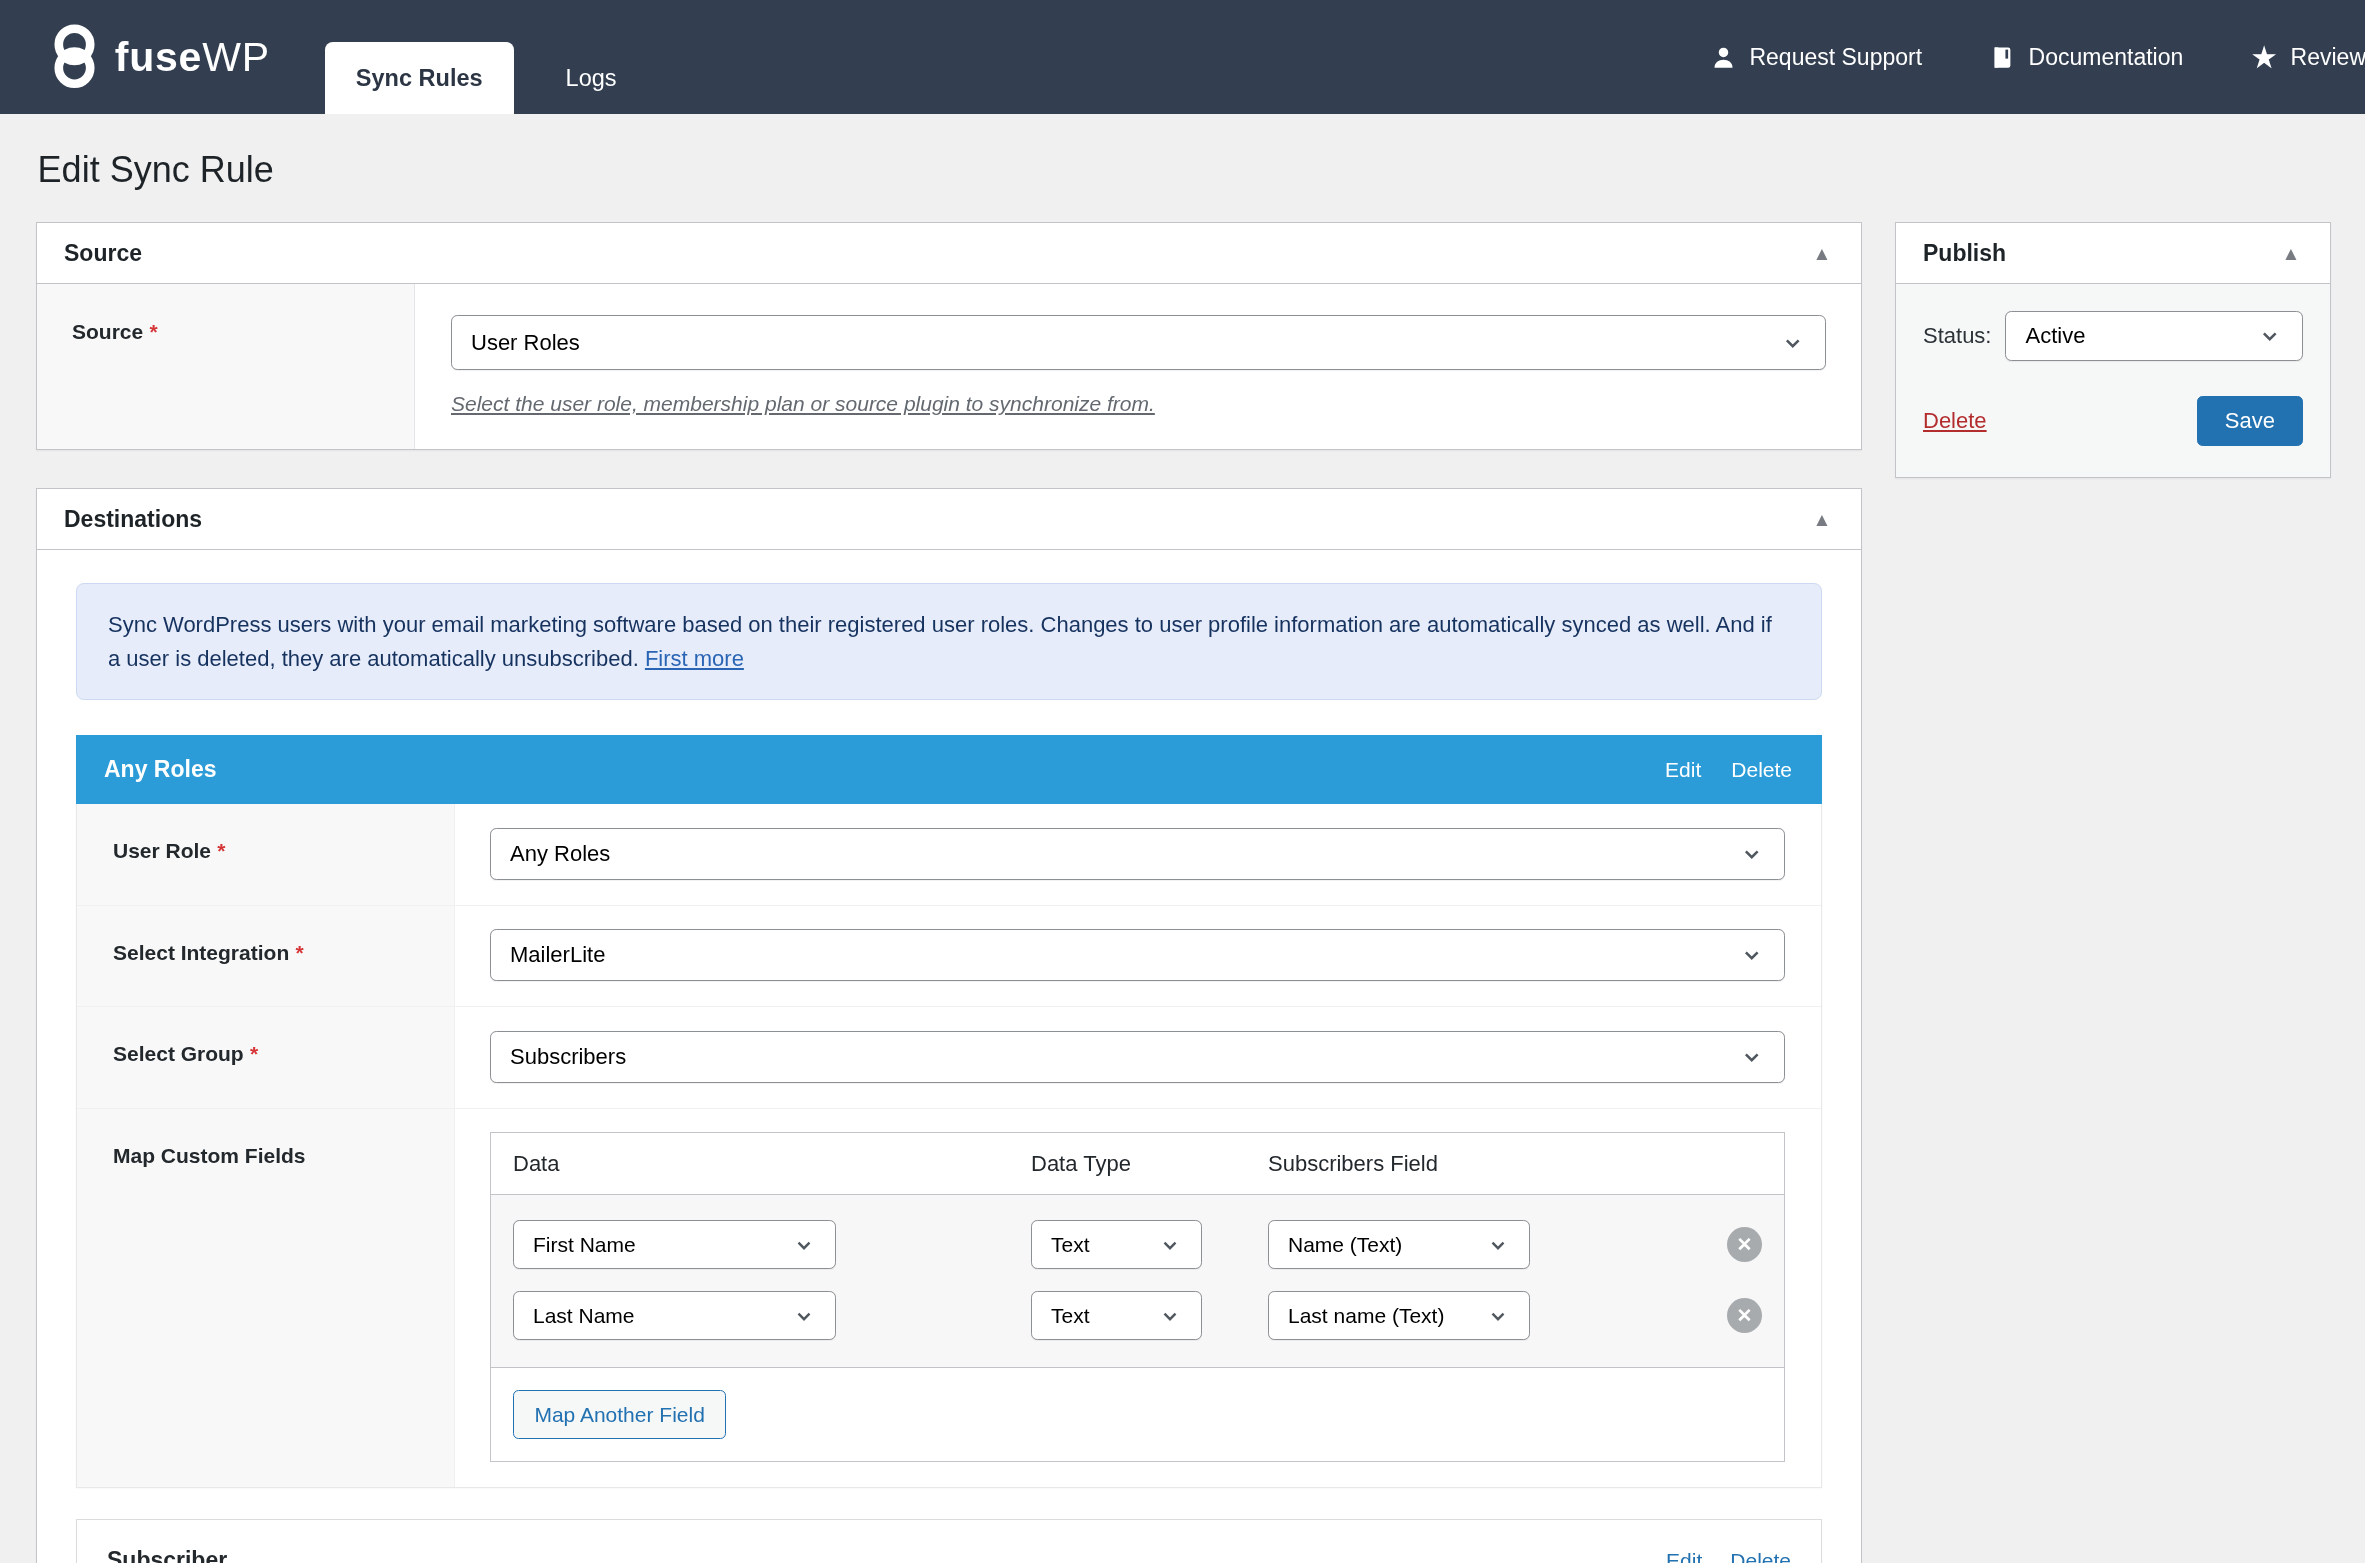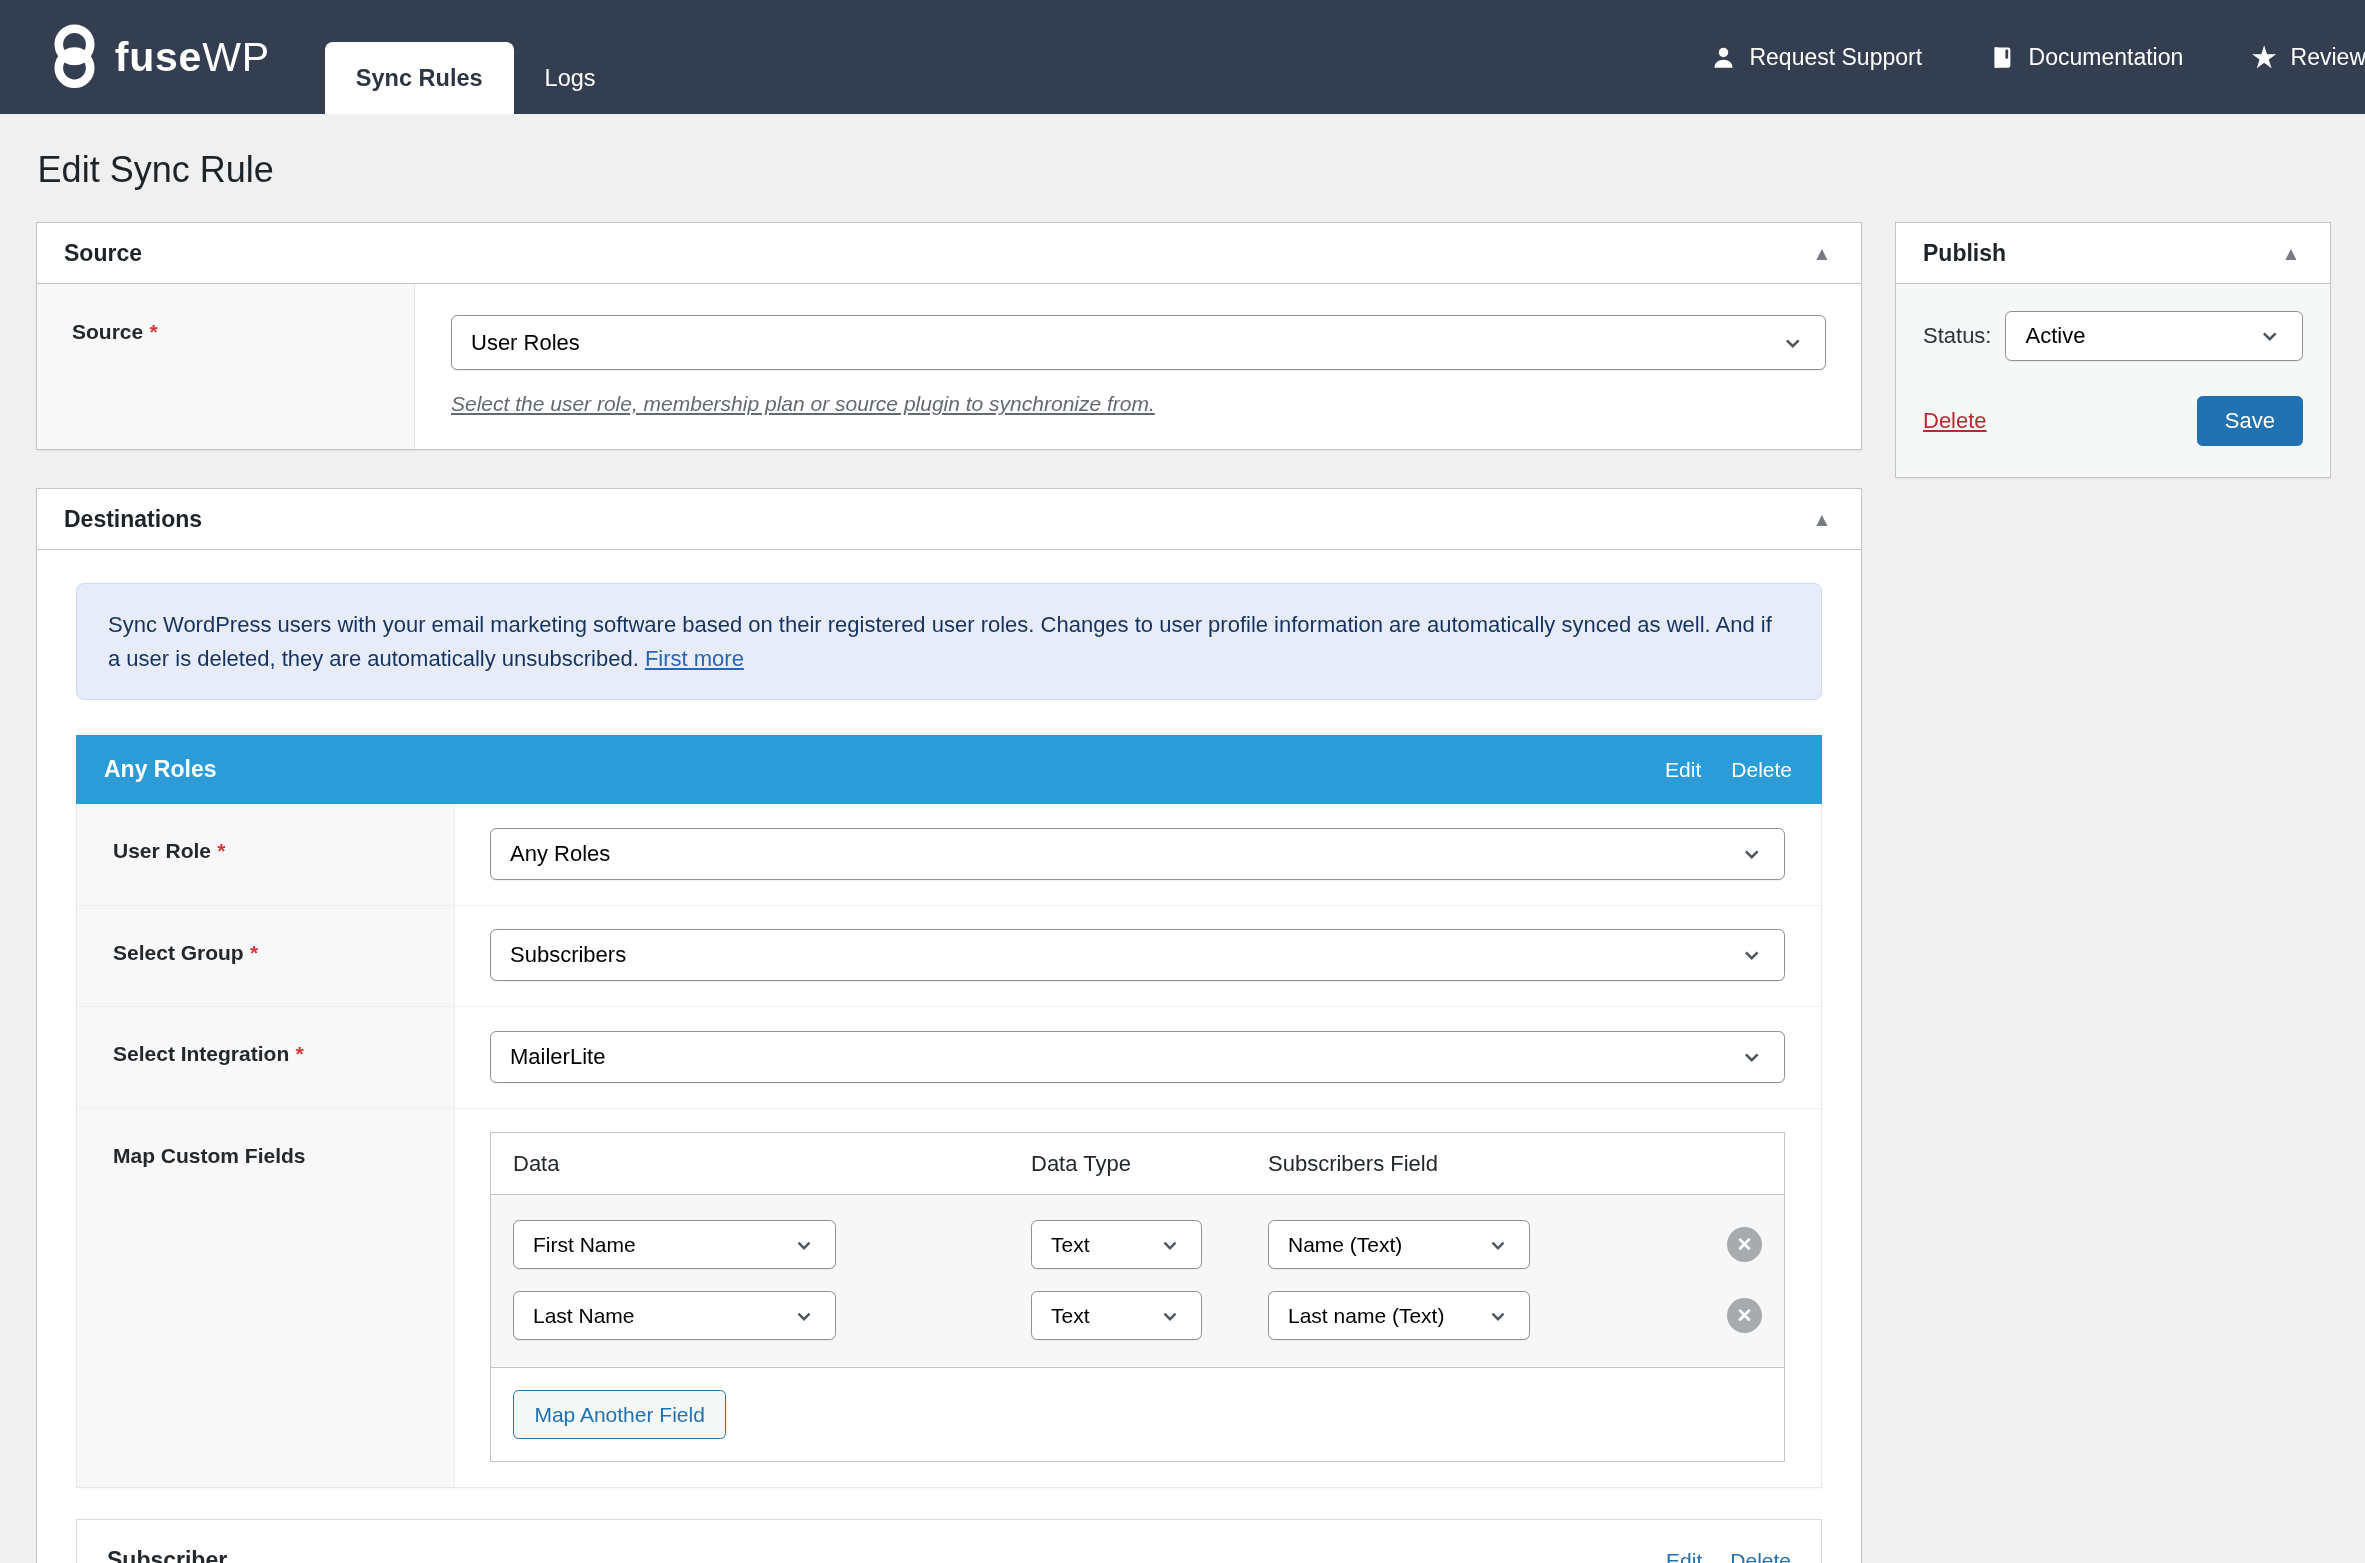--- a/index.html
+++ b/index.html
@@ -21,21 +21,21 @@
   }
   .brand {
     display: flex;
     align-items: center;
     gap: 15.7px;
     margin-right: 55px;
   }
   .brand-rings { width: 49px; height: 66px; }
   .brand-name { font-size: 41px; font-weight: 800; color: #ffffff; letter-spacing: 0.8px; }
   .brand-name .light { font-weight: 400; }
-  .tabs { display: flex; align-items: flex-end; }
+  .tabs { display: flex; align-items: flex-end; gap: 21px; }
   .tab {
     height: 72px;
     display: flex;
     align-items: center;
     padding: 0 31px;
     font-size: 23.5px;
     font-weight: 500;
     color: #ffffff;
     cursor: pointer;
   }
@@ -371,39 +371,39 @@
                     <span>Any Roles</span>
                     <svg class="chev" width="23.5" height="23.5" viewBox="0 0 24 24">
                       <polyline points="6,9.5 12,15.5 18,9.5" fill="none" stroke="#50575e" stroke-width="2.6"></polyline>
                     </svg>
                   </div>
                 </div>
               </div>
 
               <div class="dest-row">
                 <div class="row-label">
-                  <span>Select Group</span><span class="req">*</span>
+                  <span>Select Integration</span><span class="req">*</span>
                 </div>
                 <div class="row-field">
                   <div class="select">
-                    <span>Subscribers</span>
+                    <span>MailerLite</span>
                     <svg class="chev" width="23.5" height="23.5" viewBox="0 0 24 24">
                       <polyline points="6,9.5 12,15.5 18,9.5" fill="none" stroke="#50575e" stroke-width="2.6"></polyline>
                     </svg>
                   </div>
                 </div>
               </div>
 
               <div class="dest-row">
                 <div class="row-label">
-                  <span>Select Integration</span><span class="req">*</span>
+                  <span>Select Group</span><span class="req">*</span>
                 </div>
                 <div class="row-field">
                   <div class="select">
-                    <span>MailerLite</span>
+                    <span>Subscribers</span>
                     <svg class="chev" width="23.5" height="23.5" viewBox="0 0 24 24">
                       <polyline points="6,9.5 12,15.5 18,9.5" fill="none" stroke="#50575e" stroke-width="2.6"></polyline>
                     </svg>
                   </div>
                 </div>
               </div>
 
               <div class="dest-row">
                 <div class="row-label">Map Custom Fields</div>
                 <div class="row-field">

